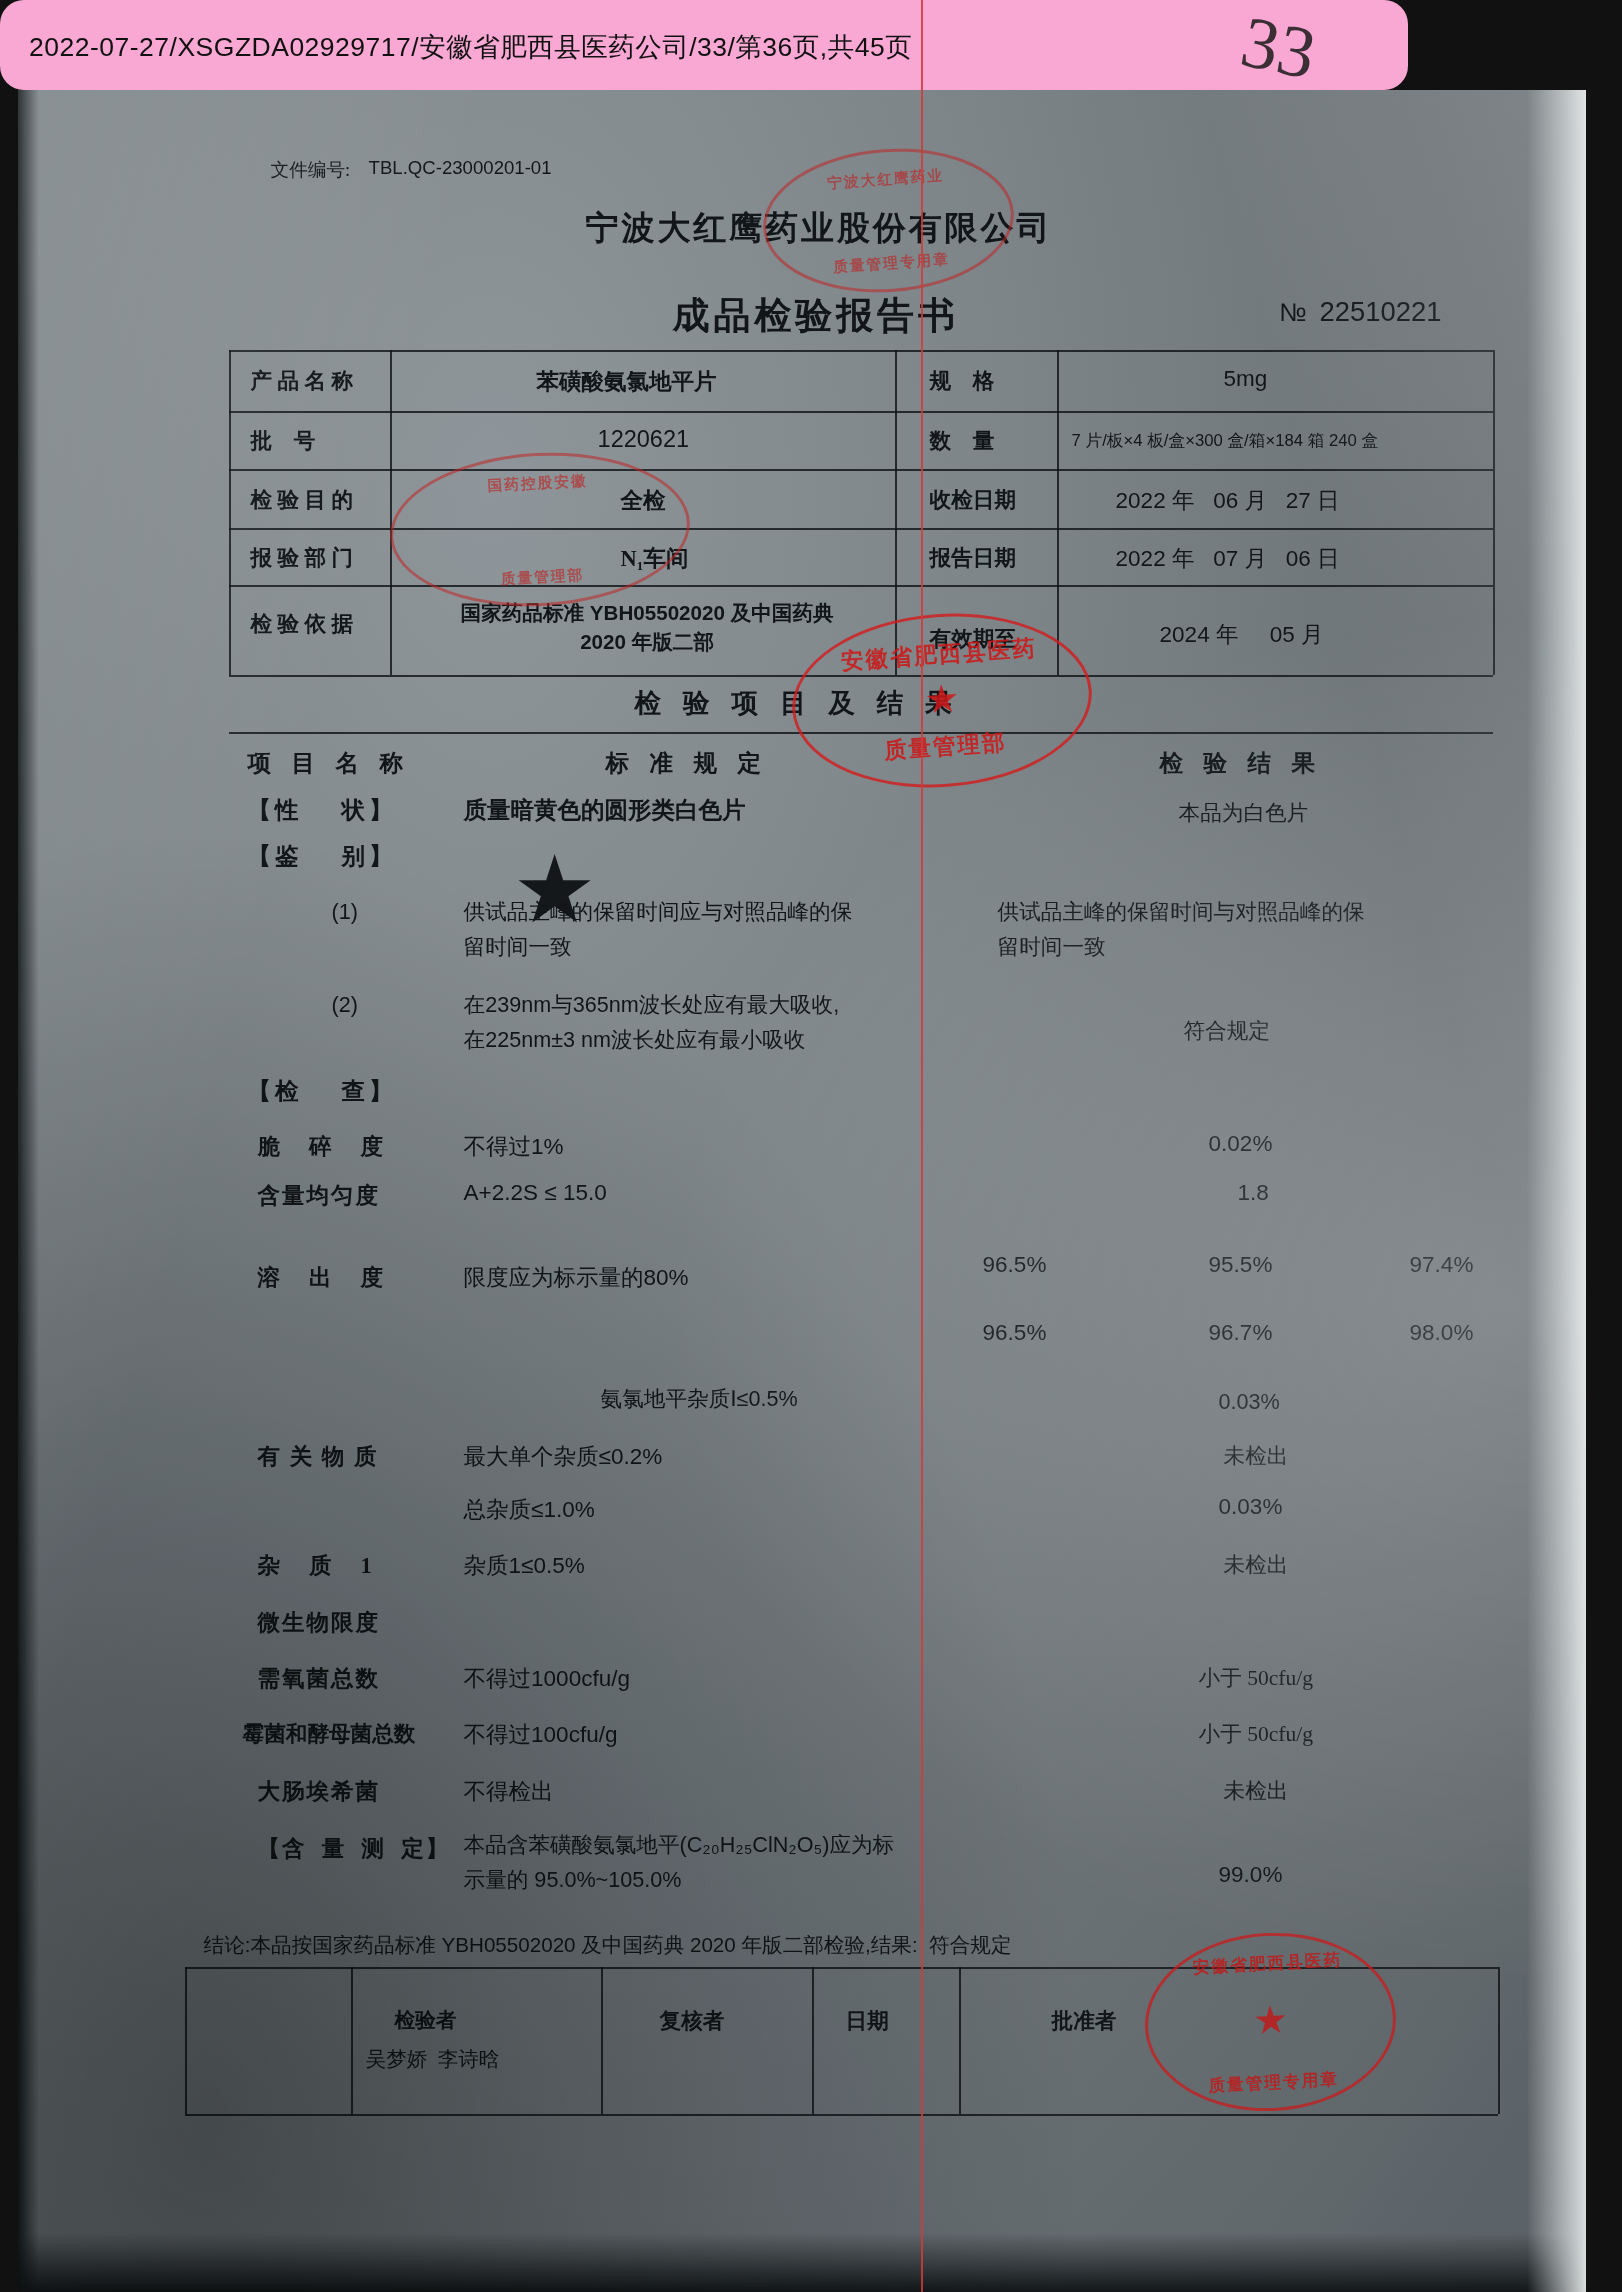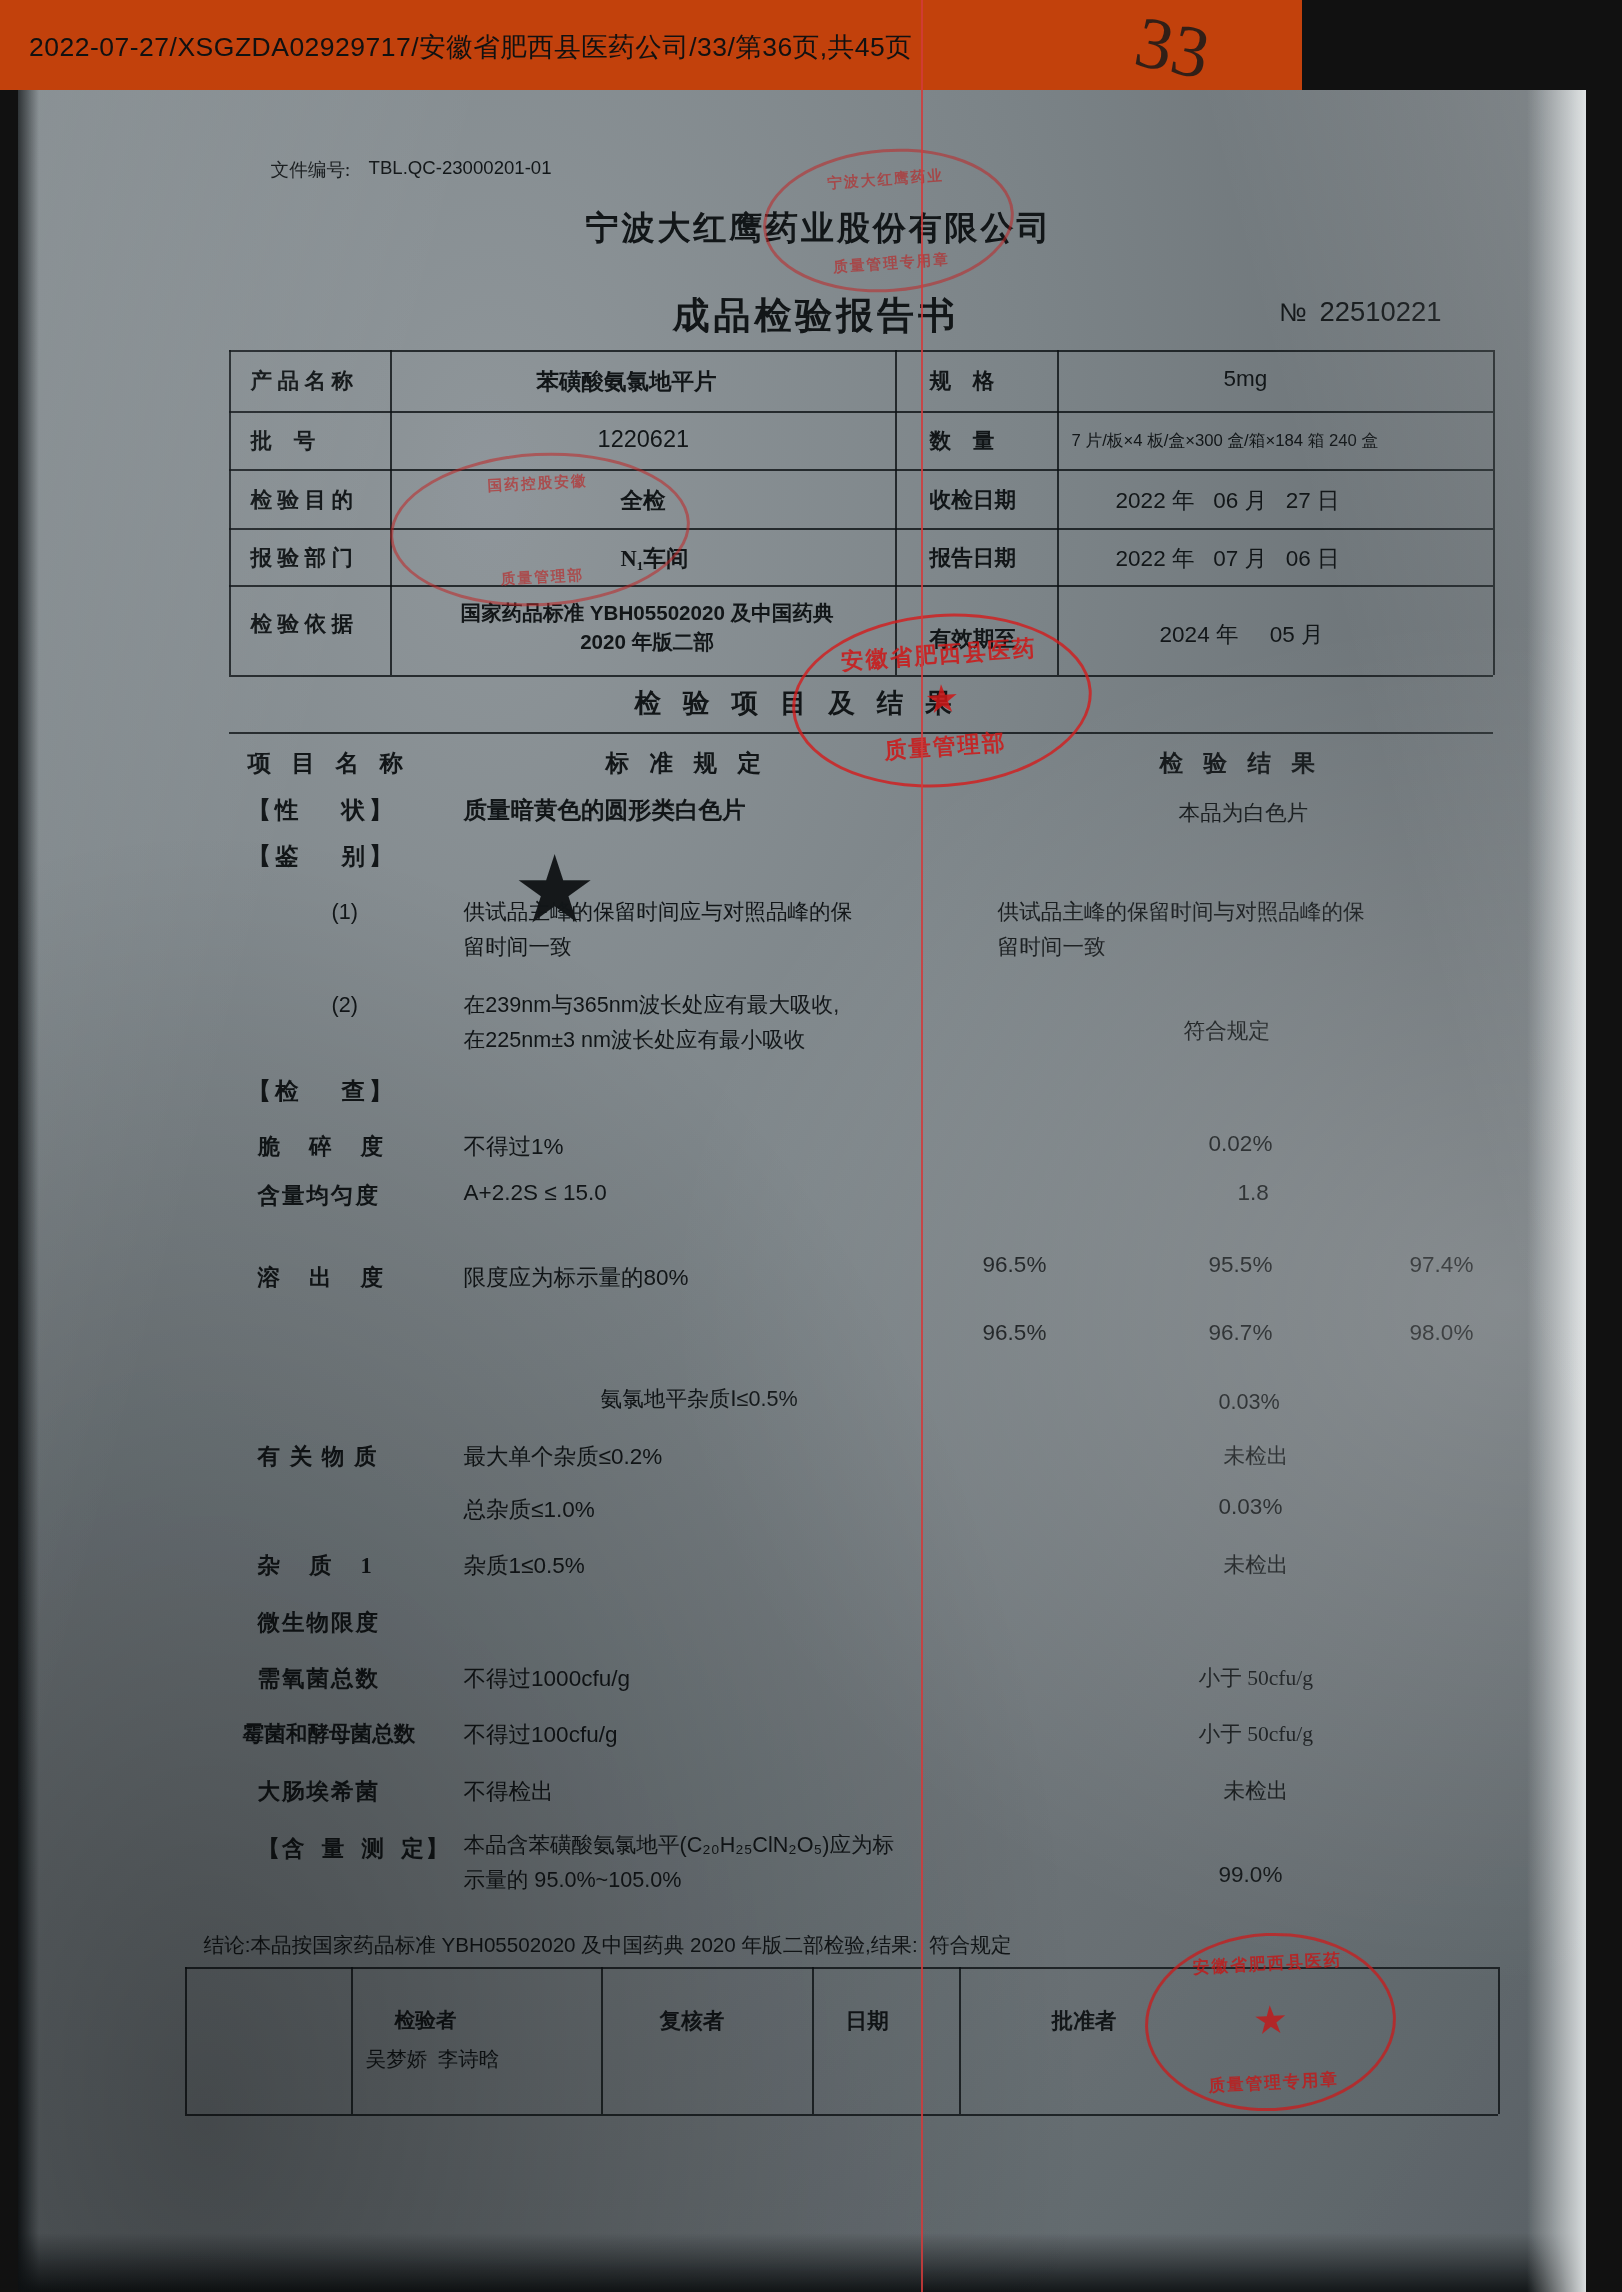--- a/index.html
+++ b/index.html
@@ -6,22 +6,23 @@
   body{
     width:1622px;height:2293px;
     background:#0d0d0d;
     font-family:"Liberation Sans", sans-serif;
     overflow:hidden;
   }
   .page{position:relative;width:1622px;height:2293px;background:#111;}
 
   
   .topbar{
-    position:absolute;left:0;top:0;width:1302px;height:90px;
-    background:#c2410c;
+    position:absolute;left:0;top:0;width:1408px;height:90px;
+    background:#f9a8d4;
+    border-radius:24px;
   }
   .topbar .hdr-text{
     position:absolute;left:29px;top:47px;transform:translateY(-50%);
     font-size:26.5px;color:#111;letter-spacing:0.5px;white-space:nowrap;
   }
   .penmark{
     position:absolute;right:93px;top:5.9px;
     font-size:73px;color:#1a1a1a;font-family:"Liberation Serif",serif;
     transform:rotate(12deg);opacity:.85;
   }

